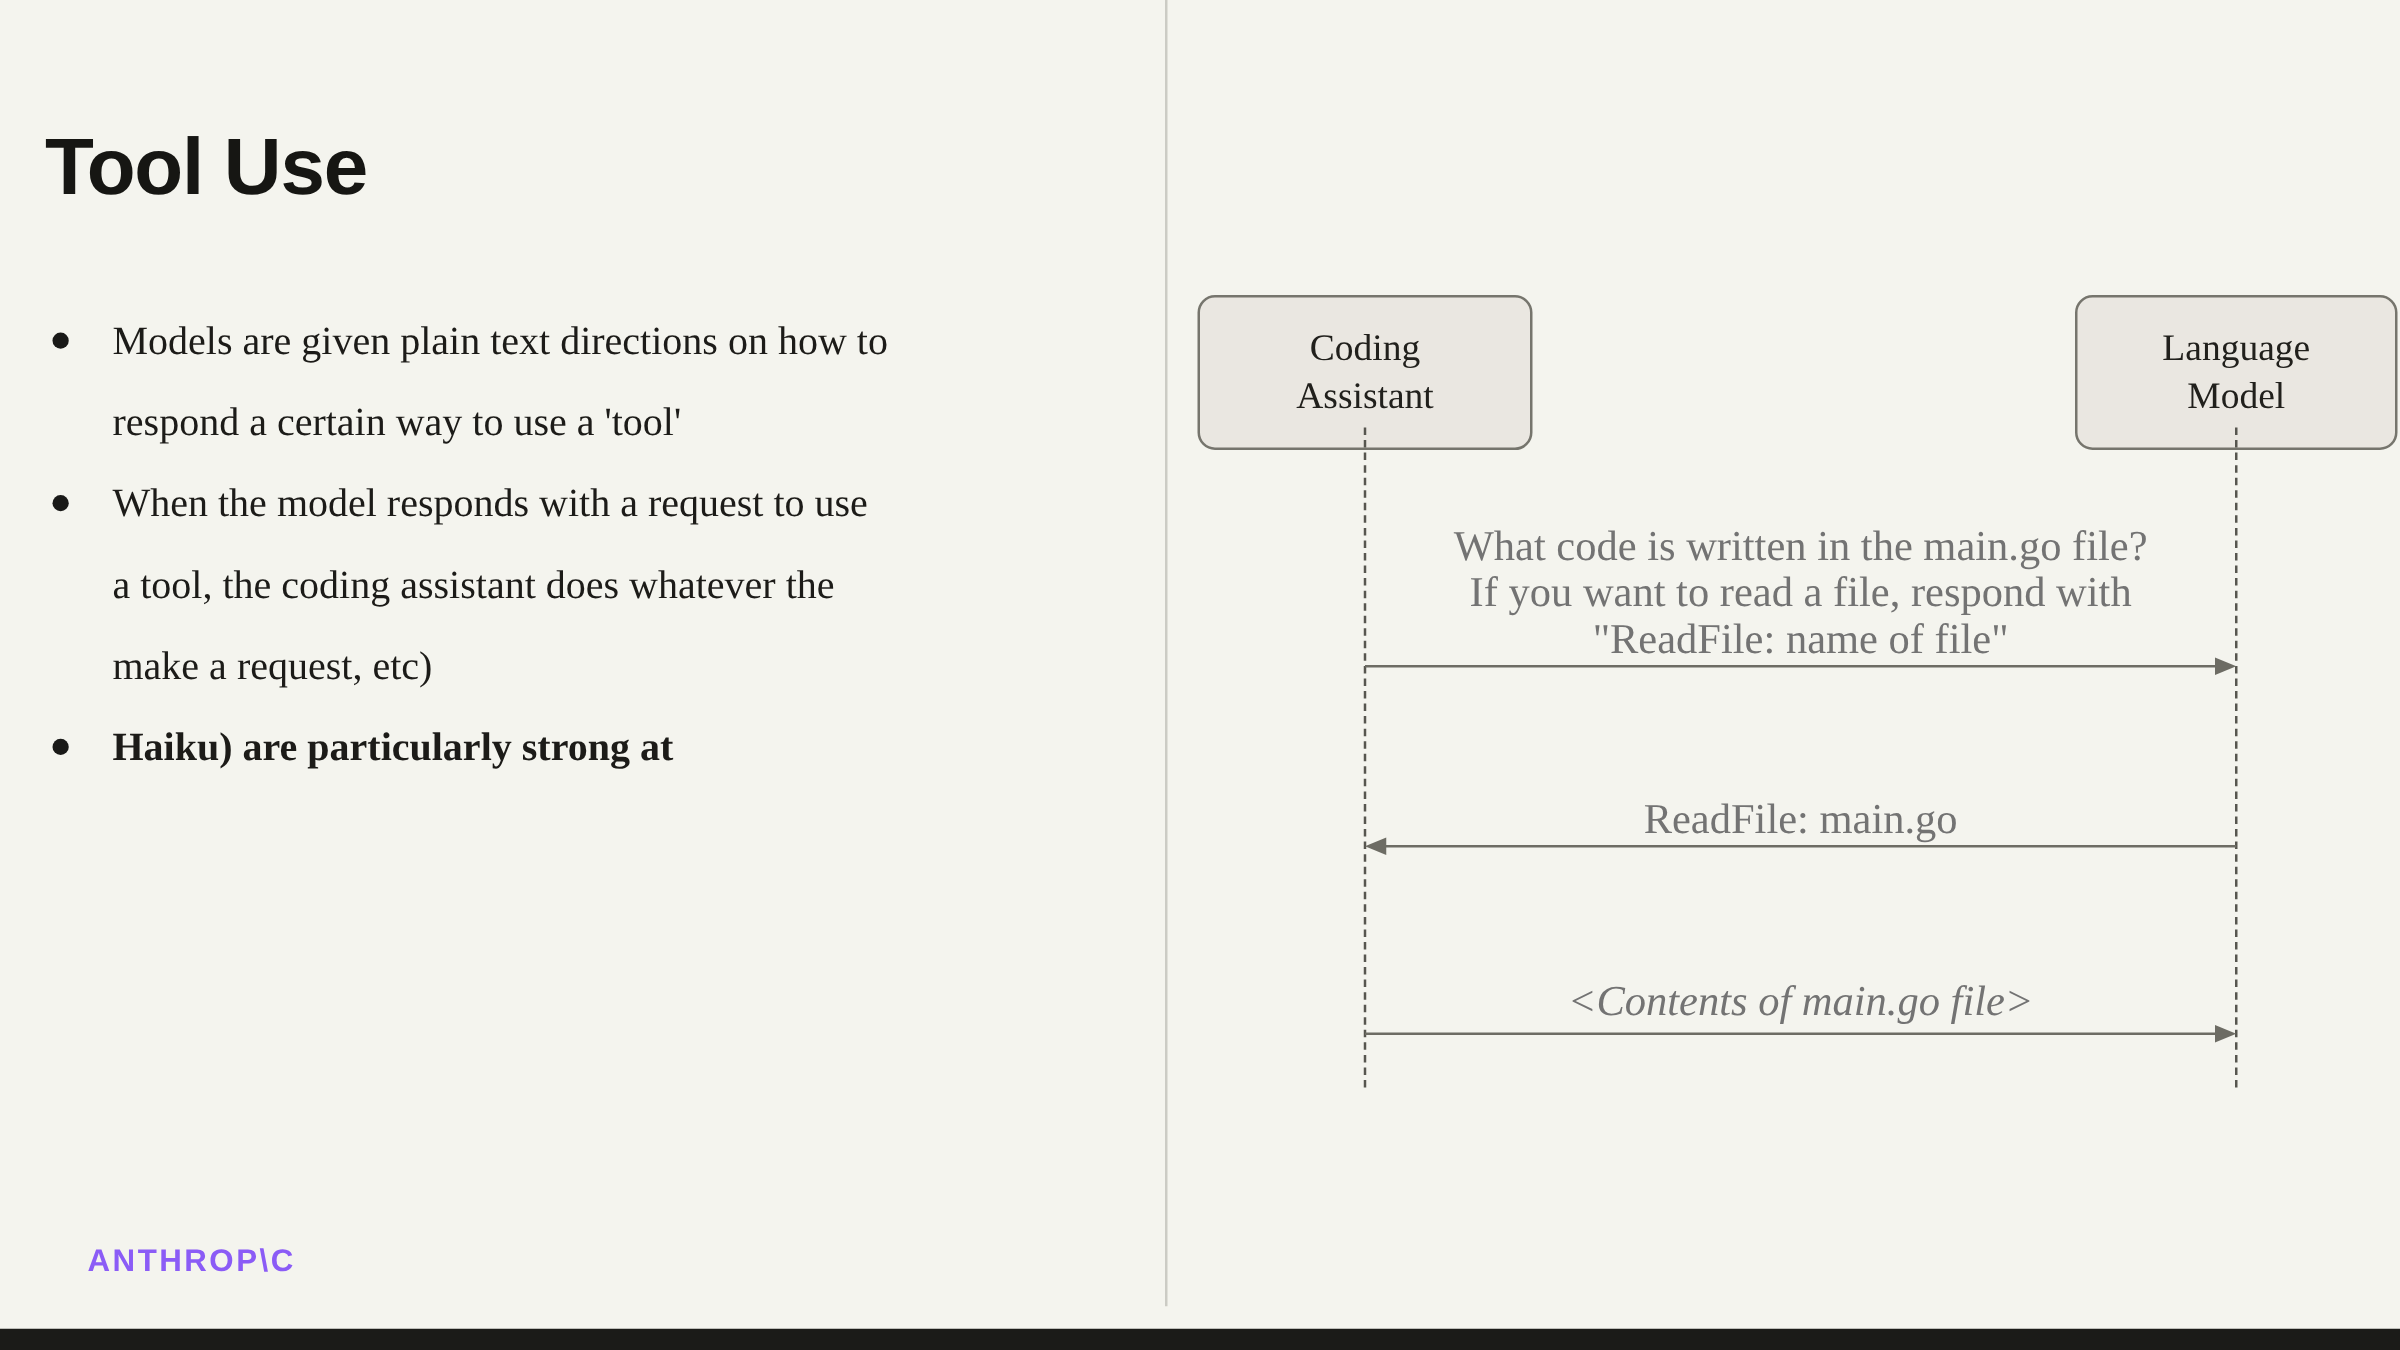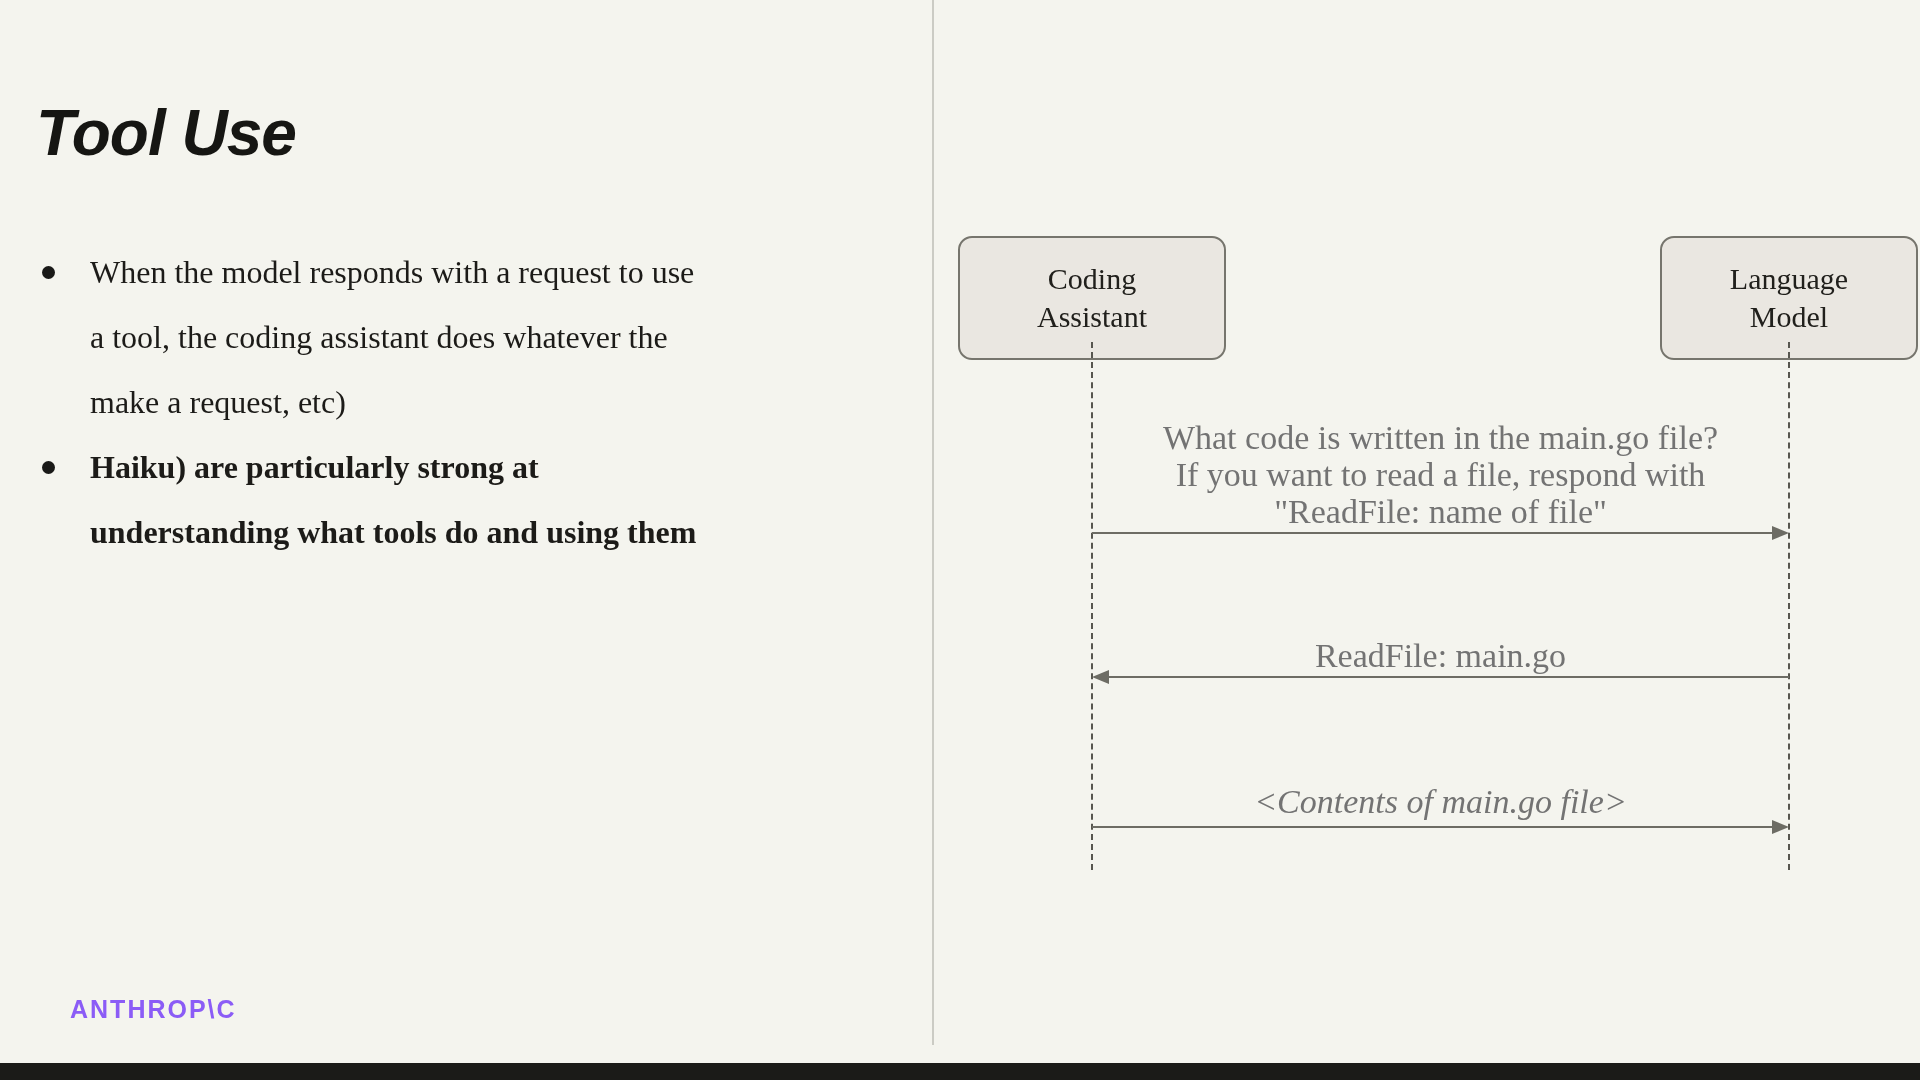--- a/index.html
+++ b/index.html
@@ -6,21 +6,21 @@
   .slide {
     position:relative; width:1920px; height:1080px;
     background:#f4f4ee; overflow:hidden;
     font-family:"Liberation Serif", serif;
     color:#1c1b18;
   }
   
   .page-title {
     position:absolute; left:36px; top:96px;
     font-family:"Liberation Sans", sans-serif;
-    font-weight:700; font-size:64px; letter-spacing:-1px; color:#161613;font-style:italic;
+    font-weight:700; font-size:64px; letter-spacing:-1px; color:#161613;
   }
   .bullet-list { position:absolute; left:36px; top:240px; width:850px; }
   .bullet-item { position:relative; padding-left:54px; font-size:32px; line-height:65px; }
   .bullet-item.bold { font-weight:700; }
   .bullet-dot {
     position:absolute; left:6px; top:26px; width:13px; height:13px;
     border-radius:50%; background:#191917;
   }
   .bullet-line { display:block; }
   .brand-logo {
@@ -74,28 +74,32 @@
 </head>
 <body>
 
 <div class="slide">
 
   <div class="page-title">Tool Use</div>
 
   <div class="bullet-list">
     <div class="bullet-item">
       <span class="bullet-dot"></span>
+      <span class="bullet-line">Models are given plain text directions on how to</span>
+      <span class="bullet-line">respond a certain way to use a 'tool'</span>
+    </div>
+    <div class="bullet-item">
+      <span class="bullet-dot"></span>
       <span class="bullet-line">When the model responds with a request to use</span>
       <span class="bullet-line">a tool, the coding assistant does whatever the</span>
       <span class="bullet-line">make a request, etc)</span>
     </div>
     <div class="bullet-item bold">
       <span class="bullet-dot"></span>
       <span class="bullet-line">Haiku) are particularly strong at</span>
-      <span class="bullet-line">understanding what tools do and using them</span>
     </div>
   </div>
 
   <div class="brand-logo">ANTHROP\C</div>
 
   <div class="panel-divider"></div>
 
   <div>
 
     <div class="actor-box coding">

